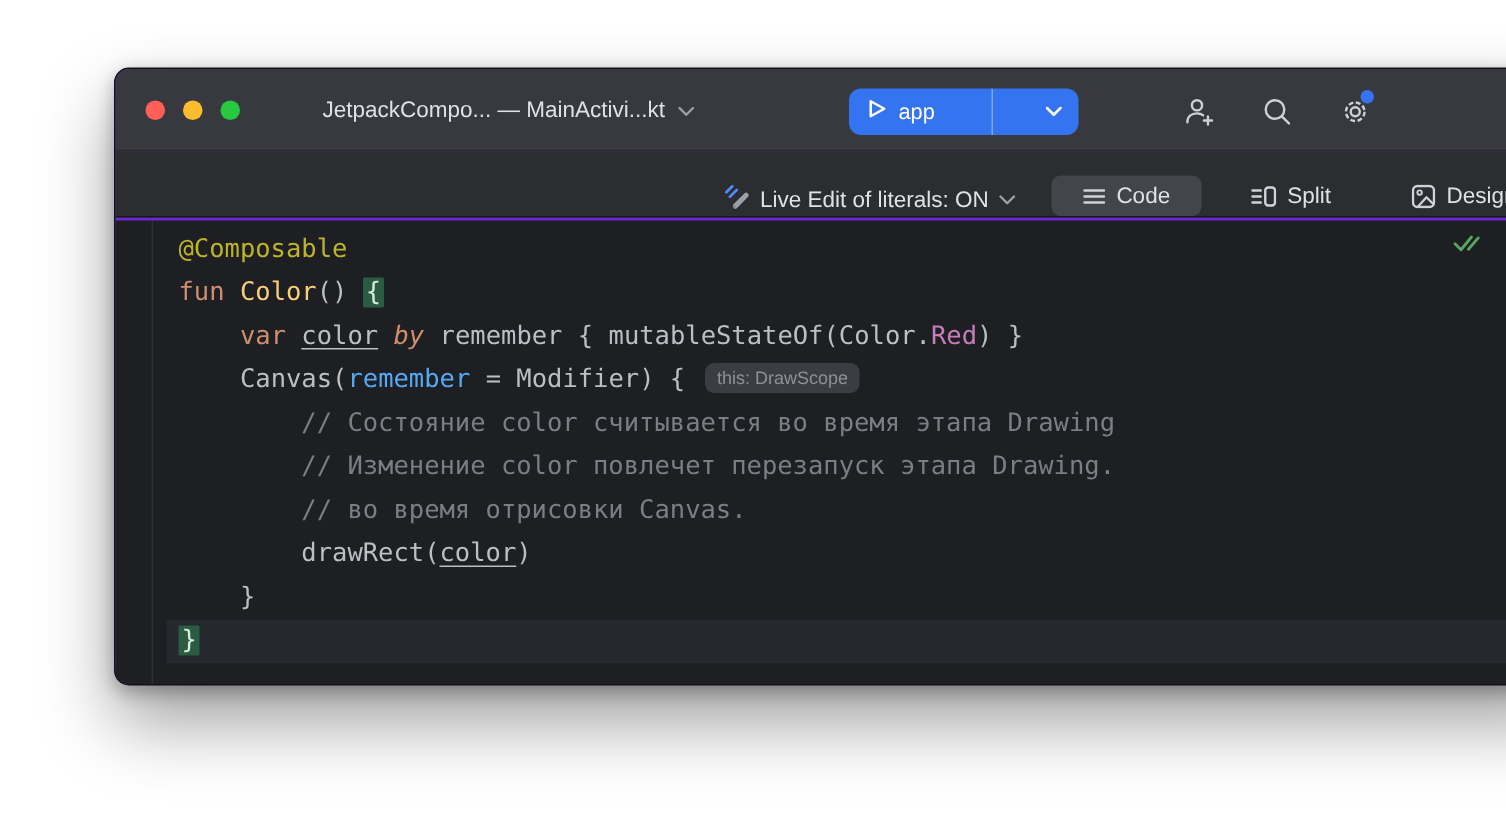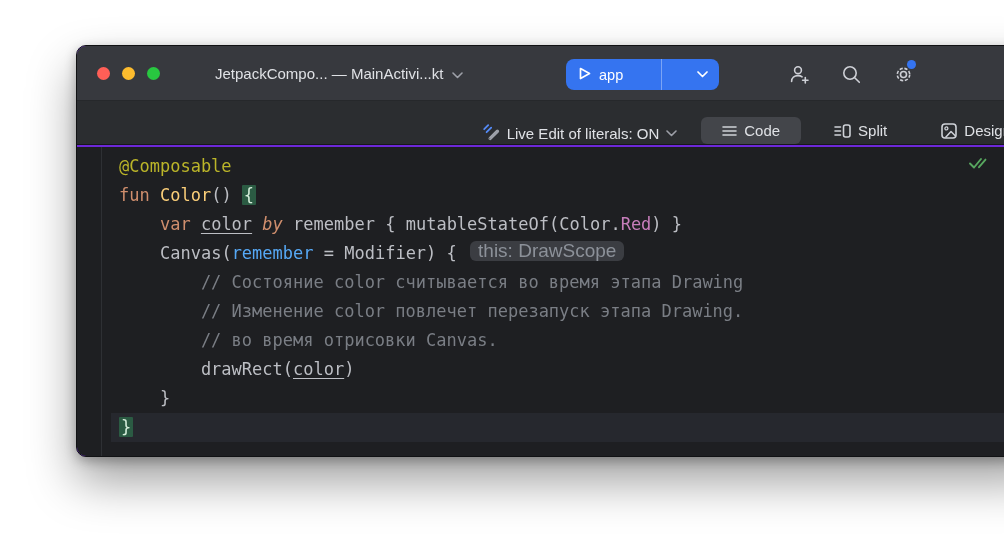--- a/index.html
+++ b/index.html
@@ -54,21 +54,21 @@
   .tok-kwi { color: #CF8E6D; font-style: italic; }
   .tok-fn  { color: #FACE79; }
   .tok-pl  { color: #BCBEC4; }
   .tok-pli { color: #BCBEC4; }
   .tok-var { color: #BCBEC4; text-decoration: underline; text-underline-offset: 3px; }
   .tok-arg { color: #56A8F5; }
   .tok-enum{ color: #C77DBB; }
   .tok-cm  { color: #7A7E85; }
   .tok-brace { color: #D4EDDA; background: #2B5B43; padding: 0 2px; border-radius: 1px; }
   .tok-hint { display: inline-block; background: #3B3D42; color: #8C9199;
-    font-family: "Liberation Sans", sans-serif; font-size: 19px; line-height: 20px;
+    font-family: "Liberation Sans", sans-serif; font-size: 12px; line-height: 20px;
     padding: 0 8px; border-radius: 6px; vertical-align: 2px; margin-left: 3px; }
   .check { position: absolute; right: 56px; top: 5px; }
   .scrollthumb { position: absolute; right: 13px; top: 210px; width: 9px; height: 68px;
     background: #55575D; border-radius: 5px; opacity: .85; }
 </style>
 </head>
 <body>
 
 <div class="page">
   <div class="window">

